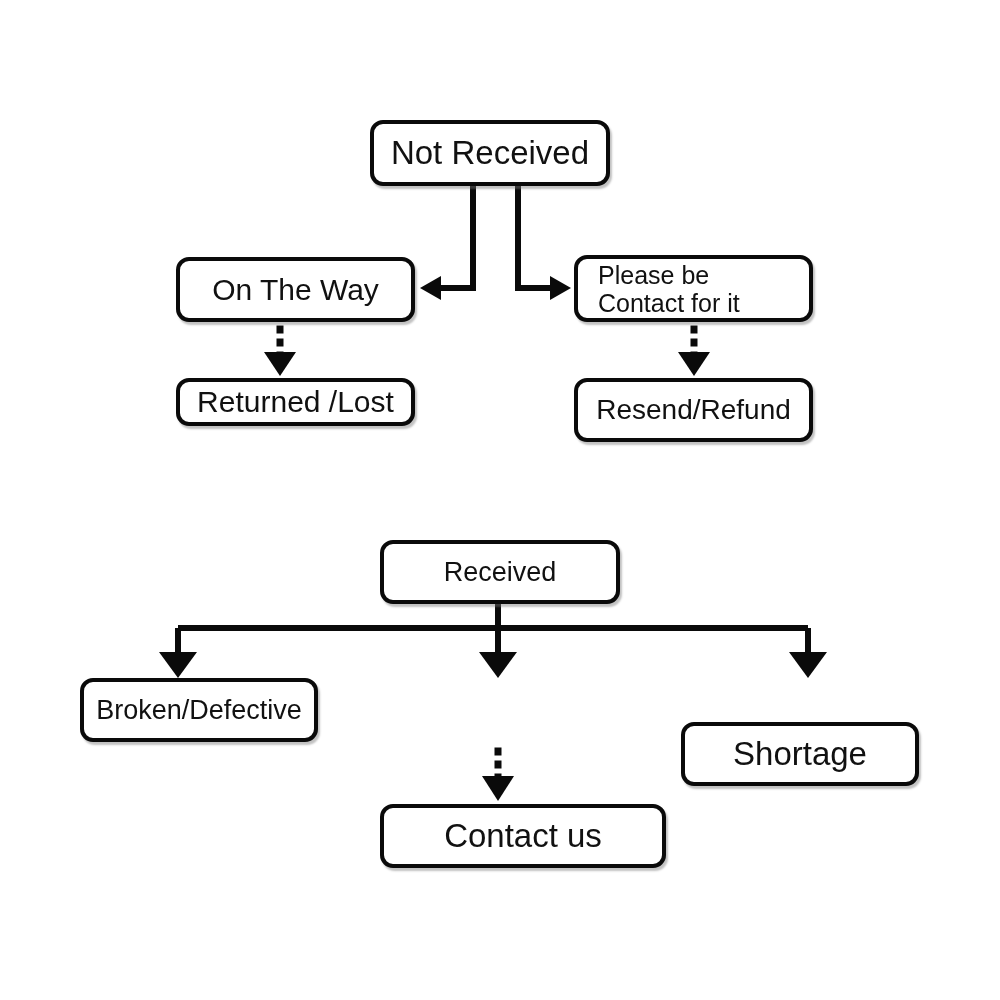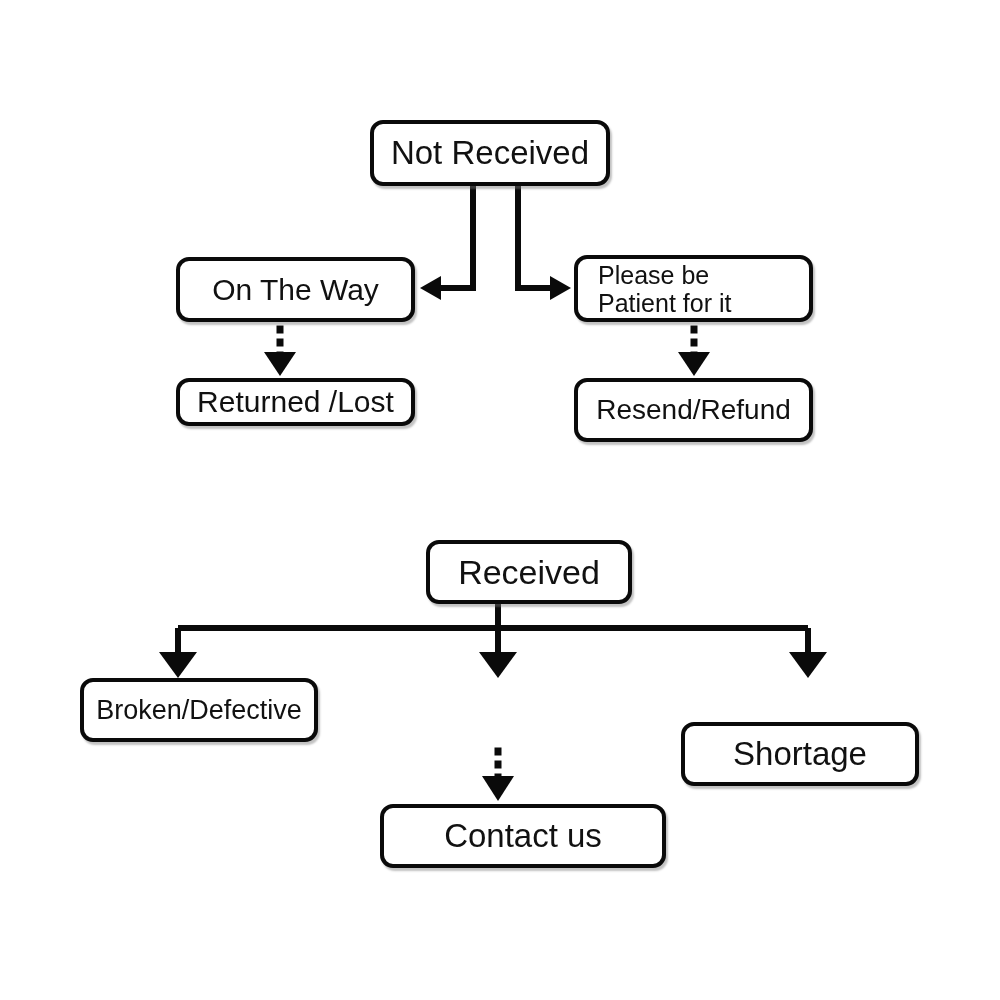--- a/index.html
+++ b/index.html
@@ -39,21 +39,21 @@
     text-align: left;
     padding-left: 20px;
   }
   
   #node-not-received { left: 370px; top: 120px; width: 240px; height: 66px; font-size: 33px; }
   #node-on-the-way   { left: 176px; top: 257px; width: 239px; height: 65px; font-size: 30px; }
   #node-please-be-patient { left: 574px; top: 255px; width: 239px; height: 67px; font-size: 25px; }
   #node-returned-lost { left: 176px; top: 378px; width: 239px; height: 48px; font-size: 30px; }
   #node-resend-refund { left: 574px; top: 378px; width: 239px; height: 64px; font-size: 28px; }
   
-  #node-received     { left: 380px; top: 540px; width: 206px; height: 64px; font-size: 34px; margin-left: 46px; }
+  #node-received     { left: 380px; top: 540px; width: 240px; height: 64px; font-size: 27px; }
   #node-broken       { left: 80px;  top: 678px; width: 238px; height: 64px; font-size: 27px; }
   #node-wrong-items  { left: 380px; top: 678px; width: 238px; height: 64px; font-size: 29px; }
   #node-shortage     { left: 681px; top: 678px; width: 238px; height: 64px; font-size: 33px; margin-top: 44px; }
   #node-contact-us   { left: 380px; top: 804px; width: 286px; height: 64px; font-size: 33px; }
 
   
   .conn {
     position: absolute;
     left: 0;
     top: 0;
@@ -120,21 +120,21 @@
       <polygon class="arrow-head" points="498,801 482,776 514,776"></polygon>
     </g>
 
   </svg>
 
   <div class="node" id="node-not-received">Not Received</div>
 
   <div class="node" id="node-on-the-way">On The Way</div>
 
   <div class="node left-align" id="node-please-be-patient">Please be
-Patient for it</div>
+Contact for it</div>
 
   <div class="node" id="node-returned-lost">Returned /Lost</div>
 
   <div class="node" id="node-resend-refund">Resend/Refund</div>
 
   <div class="node" id="node-received">Received</div>
 
   <div class="node" id="node-broken">Broken/Defective</div>
 
 

